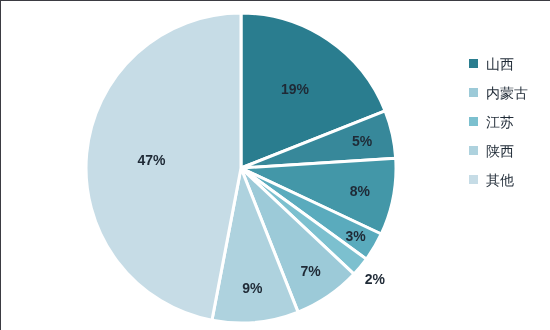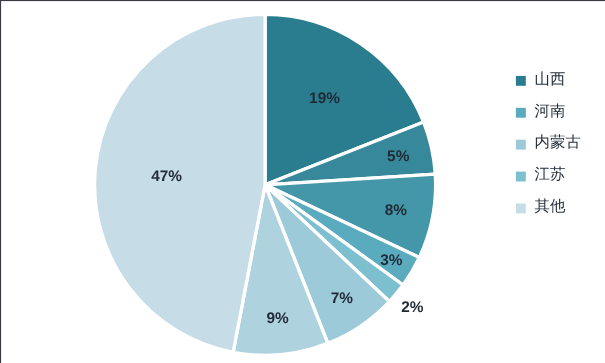--- a/index.html
+++ b/index.html
@@ -43,21 +43,21 @@
     fill: #1f2a36;
   }
   #legend {
     position: absolute;
     left: 468px;
     top: 48px;
     width: 82px;
   }
   .legend-item {
     display: flex;
-    align-items: flex-end;
+    align-items: center;
     height: 29px;
     white-space: nowrap;
   }
   .legend-swatch {
     width: 9px;
     height: 9px;
     flex: 0 0 9px;
     margin-right: 8px;
   }
   .legend-label {
@@ -96,30 +96,30 @@
         </g>
     </svg>
   </div>
 
   <div id="legend">
       <div class="legend-item">
         <span class="legend-swatch" style="background: rgb(42, 125, 143);"></span>
         <span class="legend-label">山西</span>
       </div>
       <div class="legend-item">
-        <span class="legend-swatch" style="background: rgb(90, 171, 189);"></span>
-        <span class="legend-label">河南</span>
-      </div>
-      <div class="legend-item">
         <span class="legend-swatch" style="background: rgb(156, 202, 216);"></span>
         <span class="legend-label">内蒙古</span>
       </div>
       <div class="legend-item">
         <span class="legend-swatch" style="background: rgb(124, 192, 207);"></span>
         <span class="legend-label">江苏</span>
+      </div>
+      <div class="legend-item">
+        <span class="legend-swatch" style="background: rgb(174, 210, 222);"></span>
+        <span class="legend-label">陕西</span>
       </div>
       <div class="legend-item">
         <span class="legend-swatch" style="background: rgb(198, 220, 230);"></span>
         <span class="legend-label">其他</span>
       </div>
     </div>
 
 </div>
 
 </body></html>

